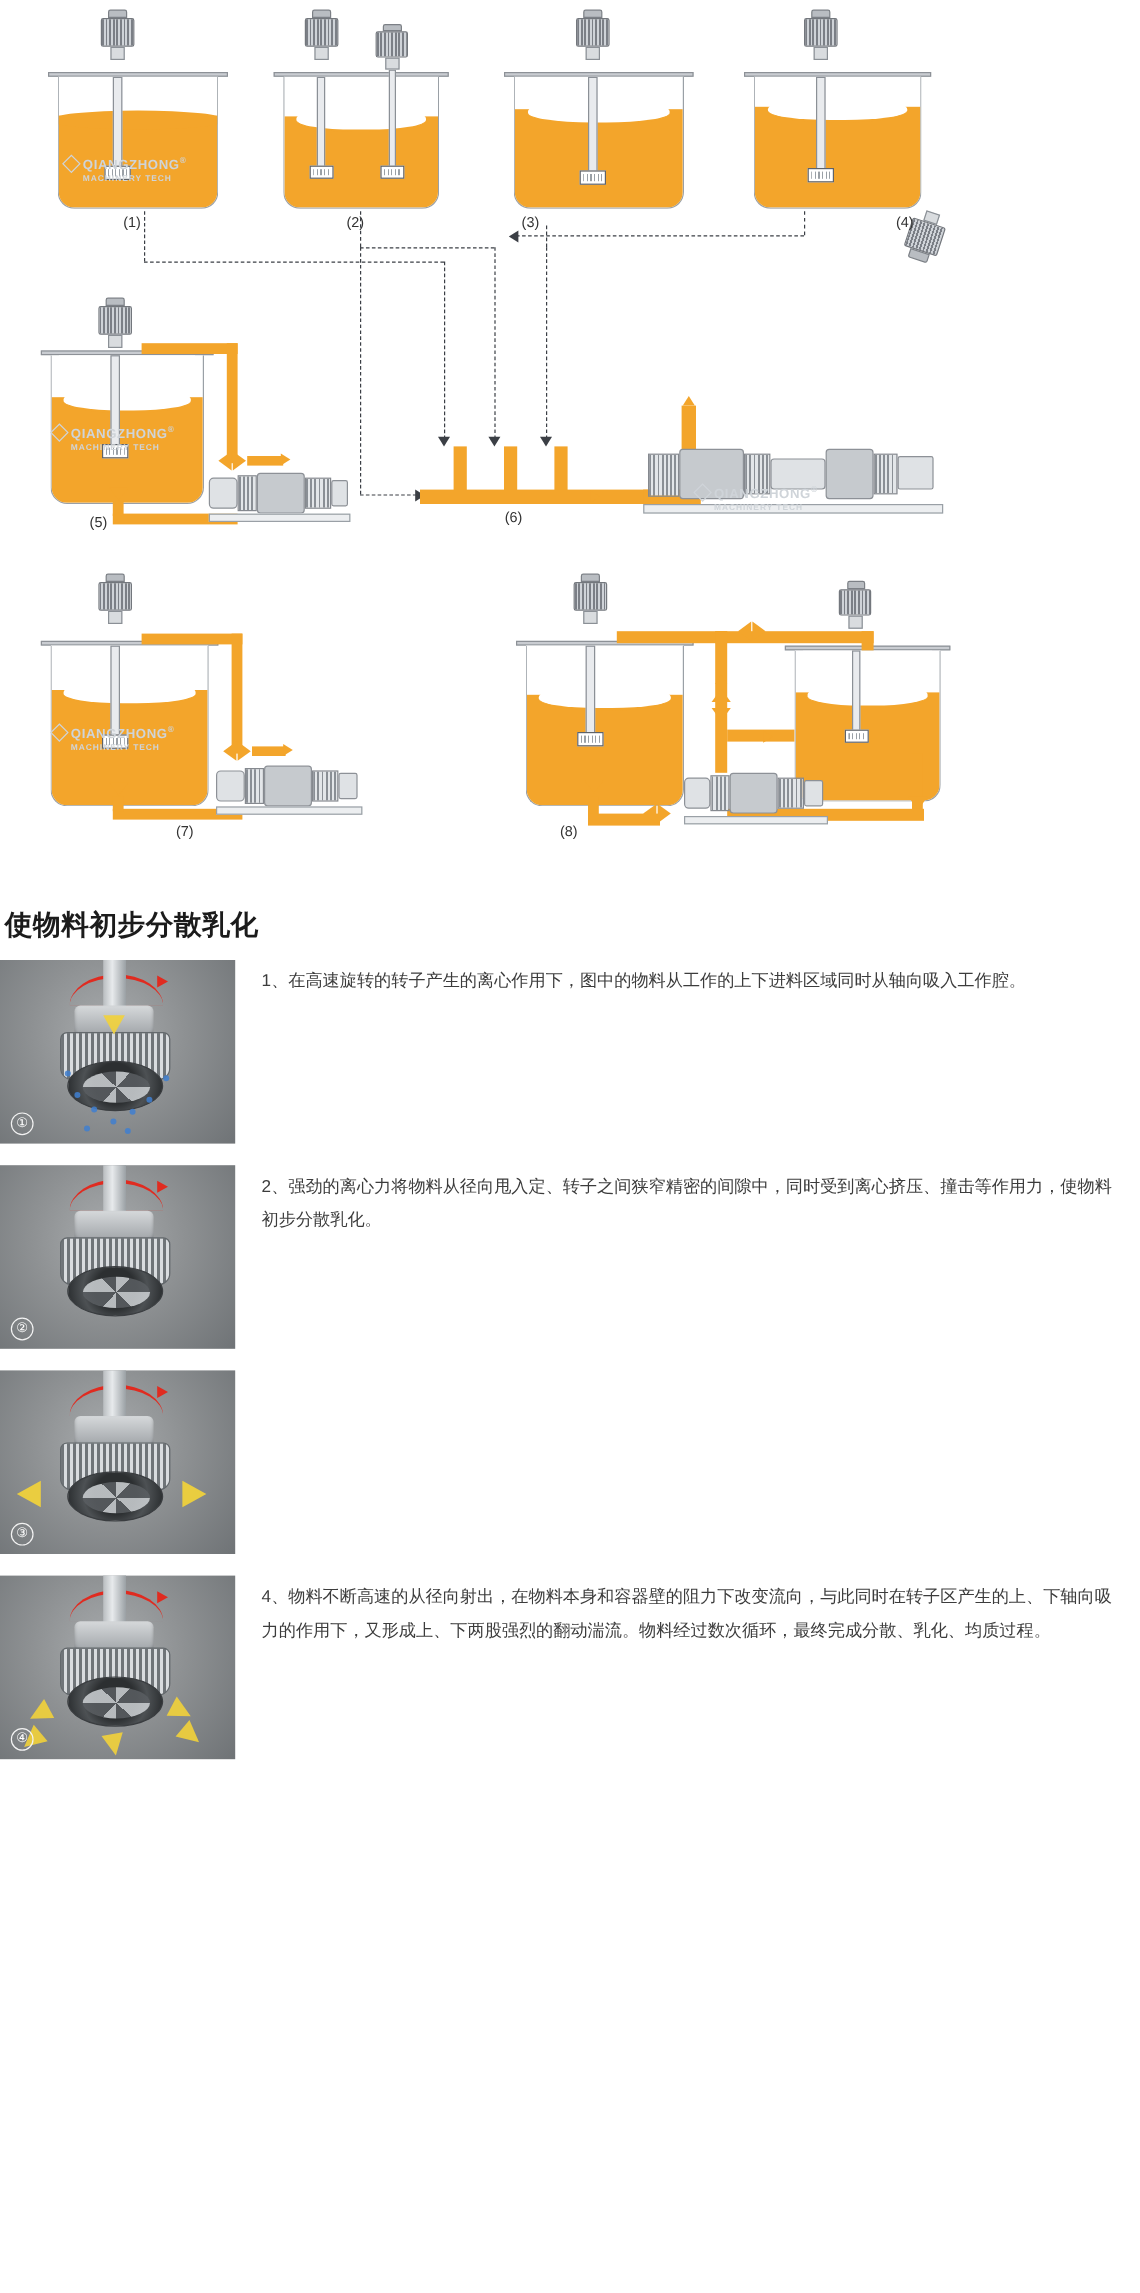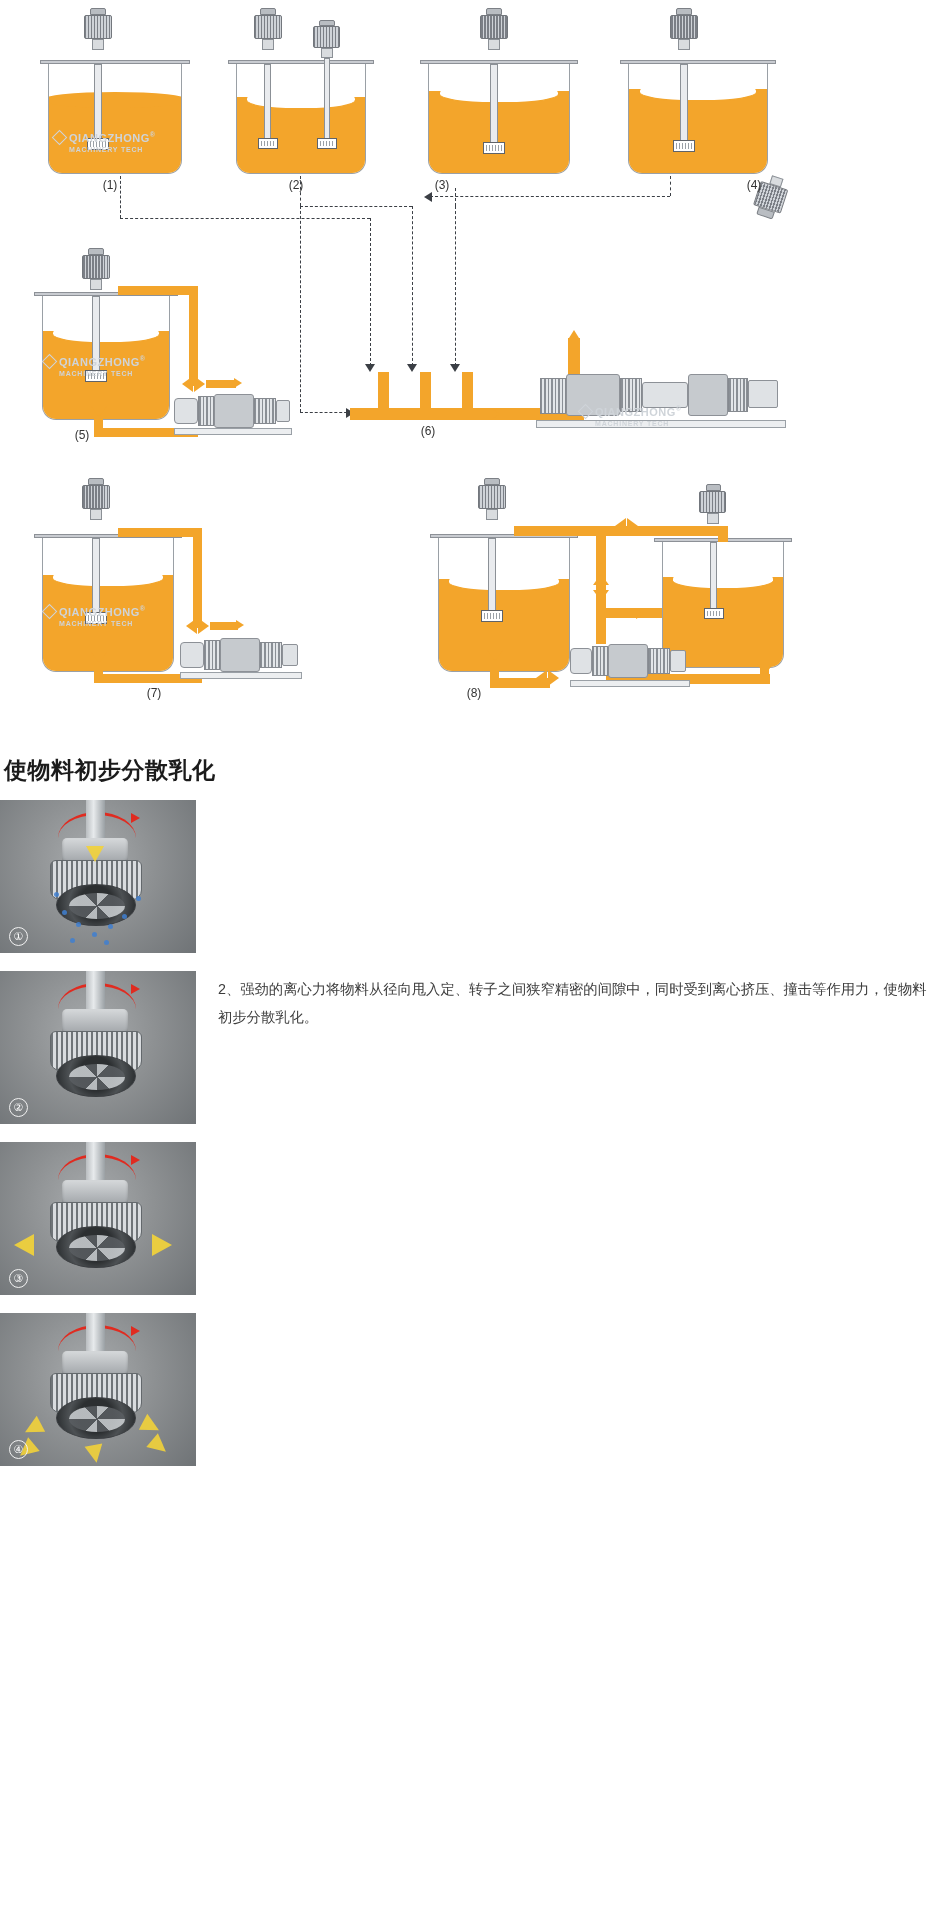--- a/index.html
+++ b/index.html
@@ -574,20 +574,21 @@
         <div class="drop" style="left:76px;top:122px;"></div>
         <div class="drop" style="left:92px;top:132px;"></div>
         <div class="drop" style="left:108px;top:124px;"></div>
         <div class="drop" style="left:122px;top:114px;"></div>
         <div class="drop" style="left:54px;top:92px;"></div>
         <div class="drop" style="left:136px;top:96px;"></div>
         <div class="drop" style="left:70px;top:138px;"></div>
         <div class="drop" style="left:104px;top:140px;"></div>
         <div class="badge">①</div>
       </div>
+      <div class="text">1、在高速旋转的转子产生的离心作用下，图中的物料从工作的上下进料区域同时从轴向吸入工作腔。</div>
     </div>
 
     <div class="step">
       <div class="thumb">
         <div class="t-redarrow"></div>
         <div class="t-shaft"></div>
         <div class="t-collar"></div>
         <div class="t-stator"></div>
         <div class="t-rotor"></div>
         <div class="badge">②</div>
@@ -615,15 +616,16 @@
         <div class="t-collar"></div>
         <div class="t-stator"></div>
         <div class="t-rotor"></div>
         <div class="ylw-dr" style="left:142px;top:104px;transform:rotate(28deg);"></div>
         <div class="ylw-dr" style="left:150px;top:124px;transform:rotate(40deg);"></div>
         <div class="ylw-dr" style="left:24px;top:106px;transform:rotate(152deg);"></div>
         <div class="ylw-dr" style="left:18px;top:128px;transform:rotate(140deg);"></div>
         <div class="ylw-dr" style="left:86px;top:132px;transform:rotate(80deg);"></div>
         <div class="badge">④</div>
       </div>
+      <div class="text">4、物料不断高速的从径向射出，在物料本身和容器壁的阻力下改变流向，与此同时在转子区产生的上、下轴向吸力的作用下，又形成上、下两股强烈的翻动湍流。物料经过数次循环，最终完成分散、乳化、均质过程。</div>
     </div>
   </div>
 </div>
 
 </body></html>

